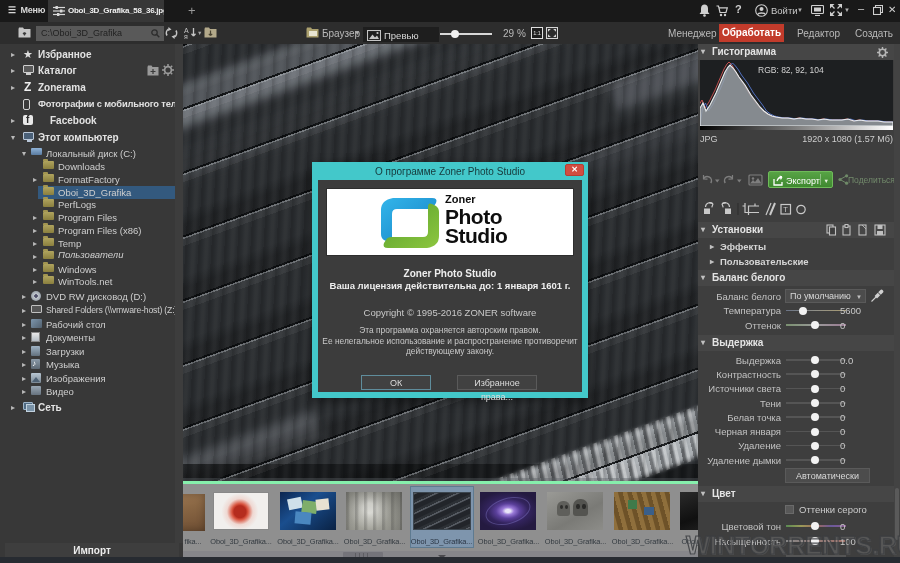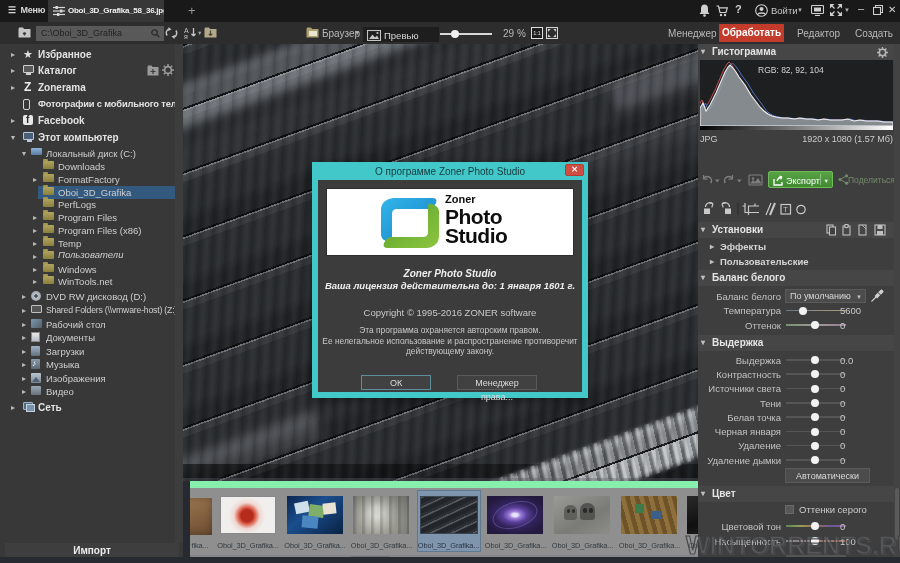--- a/index.html
+++ b/index.html
@@ -58,21 +58,21 @@
 #imagearea { left:183px; top:44px; width:515px; height:437px; background:#2a2d30; overflow:hidden; }
 #rooftex { position:absolute; left:0; top:0; width:515px; height:437px;
   background:
     repeating-linear-gradient(93deg, rgba(0,0,0,0.13) 0 1.5px, rgba(0,0,0,0.02) 4px, rgba(255,255,255,0.03) 7px 9px, rgba(0,0,0,0.02) 12px 13px),
     repeating-linear-gradient(160deg, rgba(8,10,12,0.9) 0 2px, rgba(185,190,195,0.45) 2px 3.5px, rgba(255,255,255,0.05) 3.5px 10px, rgba(0,0,0,0) 10px 38px, rgba(0,0,0,0.22) 50px 60px);
 }
 .streak { position:absolute; transform:rotate(-20deg); transform-origin:left center; }
 
 
 
-#filmstrip { left:190px; top:481px; width:515px; height:76px; background:#8f8f8f; overflow:hidden; border-top:7px solid #86efac; }
+#filmstrip { left:183px; top:481px; width:515px; height:76px; background:#8f8f8f; overflow:hidden; border-top:3px solid #86efac; }
 
 
 #rightpanel { left:698px; top:44px; width:202px; height:513px; background:#3e3e3e; overflow:hidden; }
 .rph { position:absolute; left:0; width:202px; height:16px; background:#464646; color:#e4e4e4; font-size:10px; font-weight:bold; line-height:16px; padding-left:14px; }
 .rarr { position:absolute; left:3px; font-size:8px; color:#c0c0c0; }
 .rarr2 { position:absolute; left:12px; font-size:8px; color:#c0c0c0; }
 .rps { position:absolute; left:0; width:202px; height:13px; color:#d6d6d6; font-size:9.5px; font-weight:bold; line-height:13px; padding-left:22px; }
 .rlab { position:absolute; left:0; width:83px; text-align:right; font-size:9.5px; color:#c3c3c3; line-height:11px; }
 .rval { position:absolute; left:142px; width:30px; font-size:9.5px; color:#c9c9c9; line-height:11px; }
 .rknob { width:8px; height:8px; border-radius:50%; background:#f2f2f2; }
@@ -80,21 +80,21 @@
 
 #bottomstrip { left:0; top:557px; width:900px; height:6px; background:#272b31; }
 
 
 #dialog { left:312px; top:162px; width:276px; height:236px; background:#43c8ca; z-index:50; box-shadow:0 3px 10px rgba(0,0,0,0.45); }
 #dlgtitle { left:0; top:4px; width:276px; text-align:center; color:#16393b; font-size:10px; }
 #dlgclose { left:253px; top:2px; width:19px; height:12px; background:#d14d41; border:1px solid #b83d33; border-radius:2px; color:#fff; font-size:8px; font-weight:bold; text-align:center; line-height:10px; }
 #dlgbody { left:6px; top:18px; width:264px; height:212px; background:#3c3c3c; }
 #logobox { left:8px; top:8px; width:248px; height:68px; background:#fff; border:1px solid #2e2e2e; }
 .dtxt { position:absolute; left:0; width:264px; text-align:center; color:#c9c9c9; }
-.dtxt.w { color:#eeeeee; font-weight:bold;font-style:italic; }
+.dtxt.w { color:#eeeeee; font-weight:bold; }
 .dbtn { position:absolute; height:15px; background:#414141; font-size:9px; color:#dcdcdc; text-align:center; line-height:14px; }
 #zlogotxt { position:absolute; left:118px; top:5px; color:#0e0e0e; font-weight:bold; line-height:1; }
 
 </style>
 </head>
 <body>
 <div id="app">
   <div class="abs" id="titlebar">
     <div class="abs" id="menu">☰&nbsp; Меню</div>
     <div class="abs" id="tab">
@@ -224,21 +224,21 @@
     <div class="arr" style="left:11px;top:22.0px;">▸</div>
     <div class="ticon i-cat" style="left:23px;top:21.0px;"></div>
     <div class="trow b" style="left:38px;top:21.0px;">Каталог</div>
     <div class="arr" style="left:11px;top:38.5px;">▸</div>
     <div class="ticon i-zon" style="left:23px;top:37.5px;"></div>
     <div class="trow b" style="left:38px;top:37.5px;">Zonerama</div>
     <div class="ticon i-phone" style="left:23px;top:54.5px;"></div>
     <div class="trow b" style="left:38px;font-size:9.3px;letter-spacing:-0.15px;top:54.5px;">Фотографии с мобильного теле...</div>
     <div class="arr" style="left:11px;top:72.0px;">▸</div>
     <div class="ticon i-fb" style="left:23px;top:71.0px;"></div>
-    <div class="trow b" style="left:38px;top:71.0px;">Facebook</div>
+    <div class="trow b" style="left:50px;top:71.0px;">Facebook</div>
     <div class="arr" style="left:11px;top:88.5px;">▾</div>
     <div class="ticon i-pc" style="left:23px;top:87.5px;"></div>
     <div class="trow b" style="left:38px;top:87.5px;">Этот компьютер</div>
     <div class="arr" style="left:22px;top:105.0px;">▾</div>
     <div class="ticon i-disk" style="left:31px;top:104.0px;"></div>
     <div class="trow" style="left:46px;top:104.0px;">Локальный диск (C:)</div>
     <div class="ticon i-fold" style="left:43px;top:117.0px;"></div>
     <div class="trow" style="left:58px;top:117.0px;">Downloads</div>
     <div class="arr" style="left:33px;top:130.5px;">▸</div>
     <div class="ticon i-fold" style="left:43px;top:129.5px;"></div>
@@ -553,17 +553,17 @@
           <div style="font-size:11px;">Zoner</div>
           <div style="font-size:21px;margin-top:1px;letter-spacing:-0.5px;">Photo</div>
           <div style="font-size:21px;margin-top:-2px;letter-spacing:-0.5px;">Studio</div>
         </div>
       </div>
       <div class="dtxt w" style="top:88px;font-size:10px;">Zoner Photo Studio</div>
       <div class="dtxt w" style="top:100px;font-size:9.5px;">Ваша лицензия действительна до: 1 января 1601 г.</div>
       <div class="dtxt" style="top:127px;font-size:9.5px;">Copyright © 1995-2016 ZONER software</div>
       <div class="dtxt" style="top:145px;font-size:8.4px;line-height:10.5px;white-space:nowrap;">Эта программа охраняется авторским правом.<br>Ее нелегальное использование и распространение противоречит<br>действующему закону.</div>
       <div class="dbtn" style="left:43px;top:195px;width:70px;border:1px solid #5f8d9c;">ОК</div>
-      <div class="dbtn" style="left:139px;top:195px;width:80px;border:1px solid #5a5a5a;">Менеджер права...</div>
+      <div class="dbtn" style="left:139px;top:195px;width:80px;border:1px solid #5a5a5a;">Избранное права...</div>
     </div>
   </div>
   <div class="abs" style="left:686px;top:531px;z-index:60;font-size:25px;font-weight:bold;letter-spacing:0px;color:rgba(130,130,130,0.15);-webkit-text-stroke:1.2px rgba(60,62,66,0.85);text-shadow:1px 1px 0 rgba(255,255,255,0.10);white-space:nowrap;">WINTORRENTS.RU</div>
 </div>
 
 </body></html>

